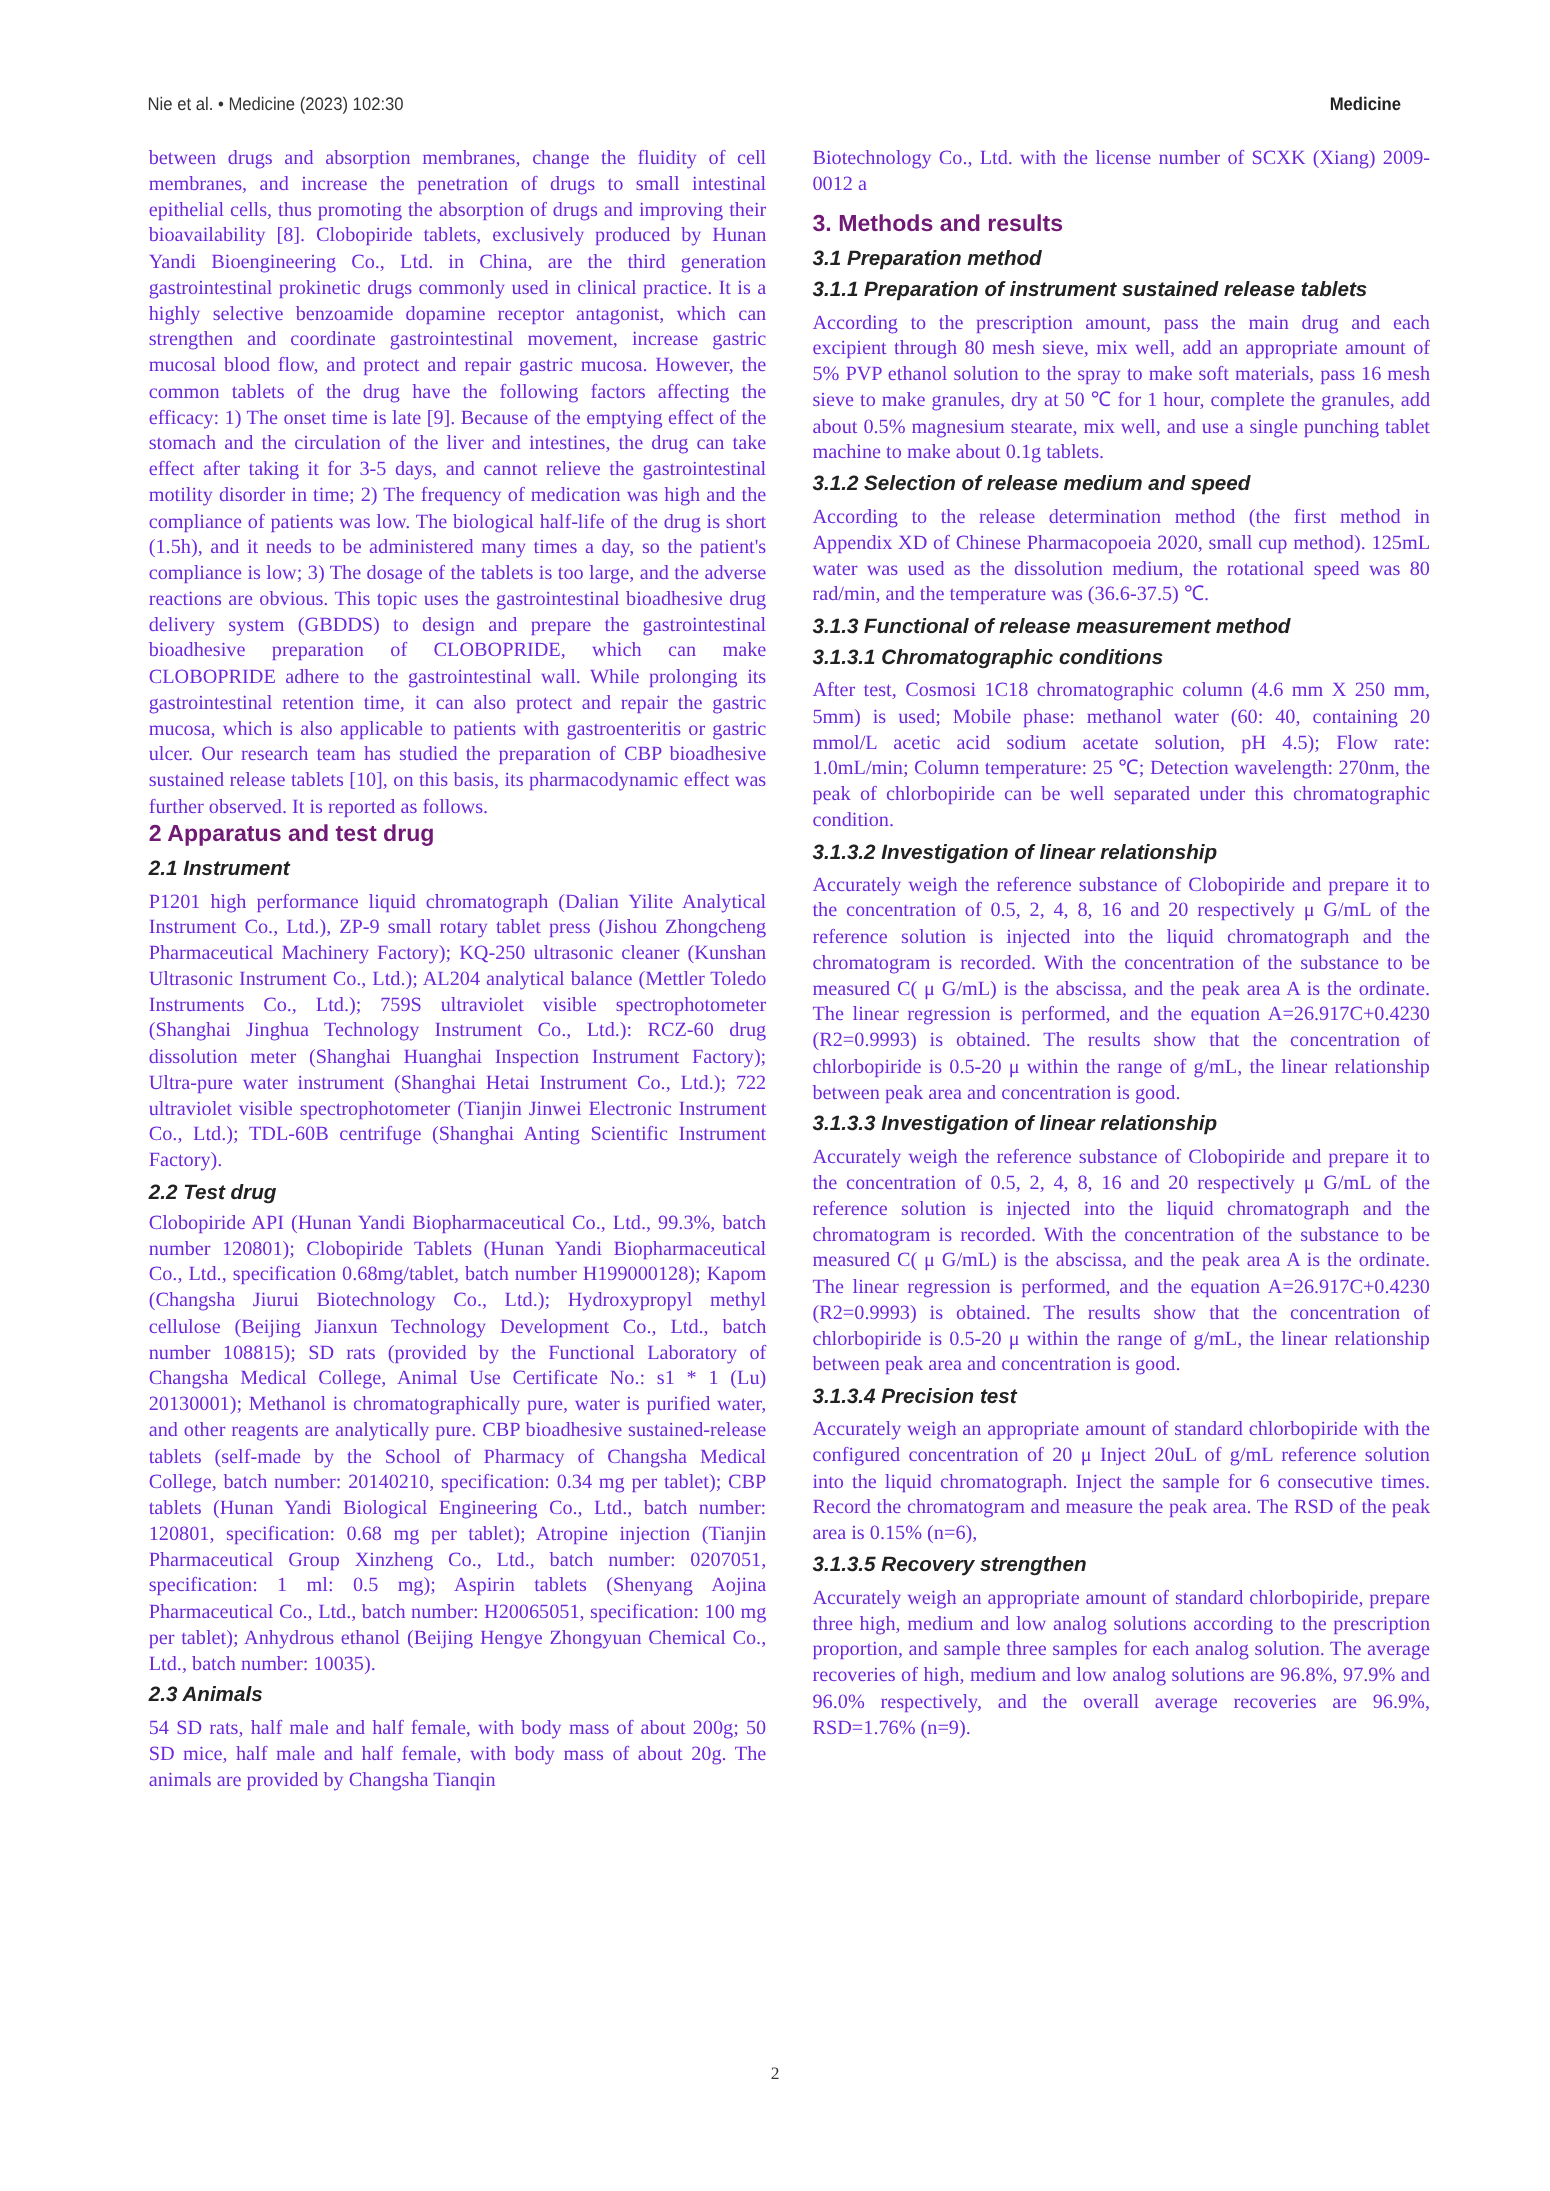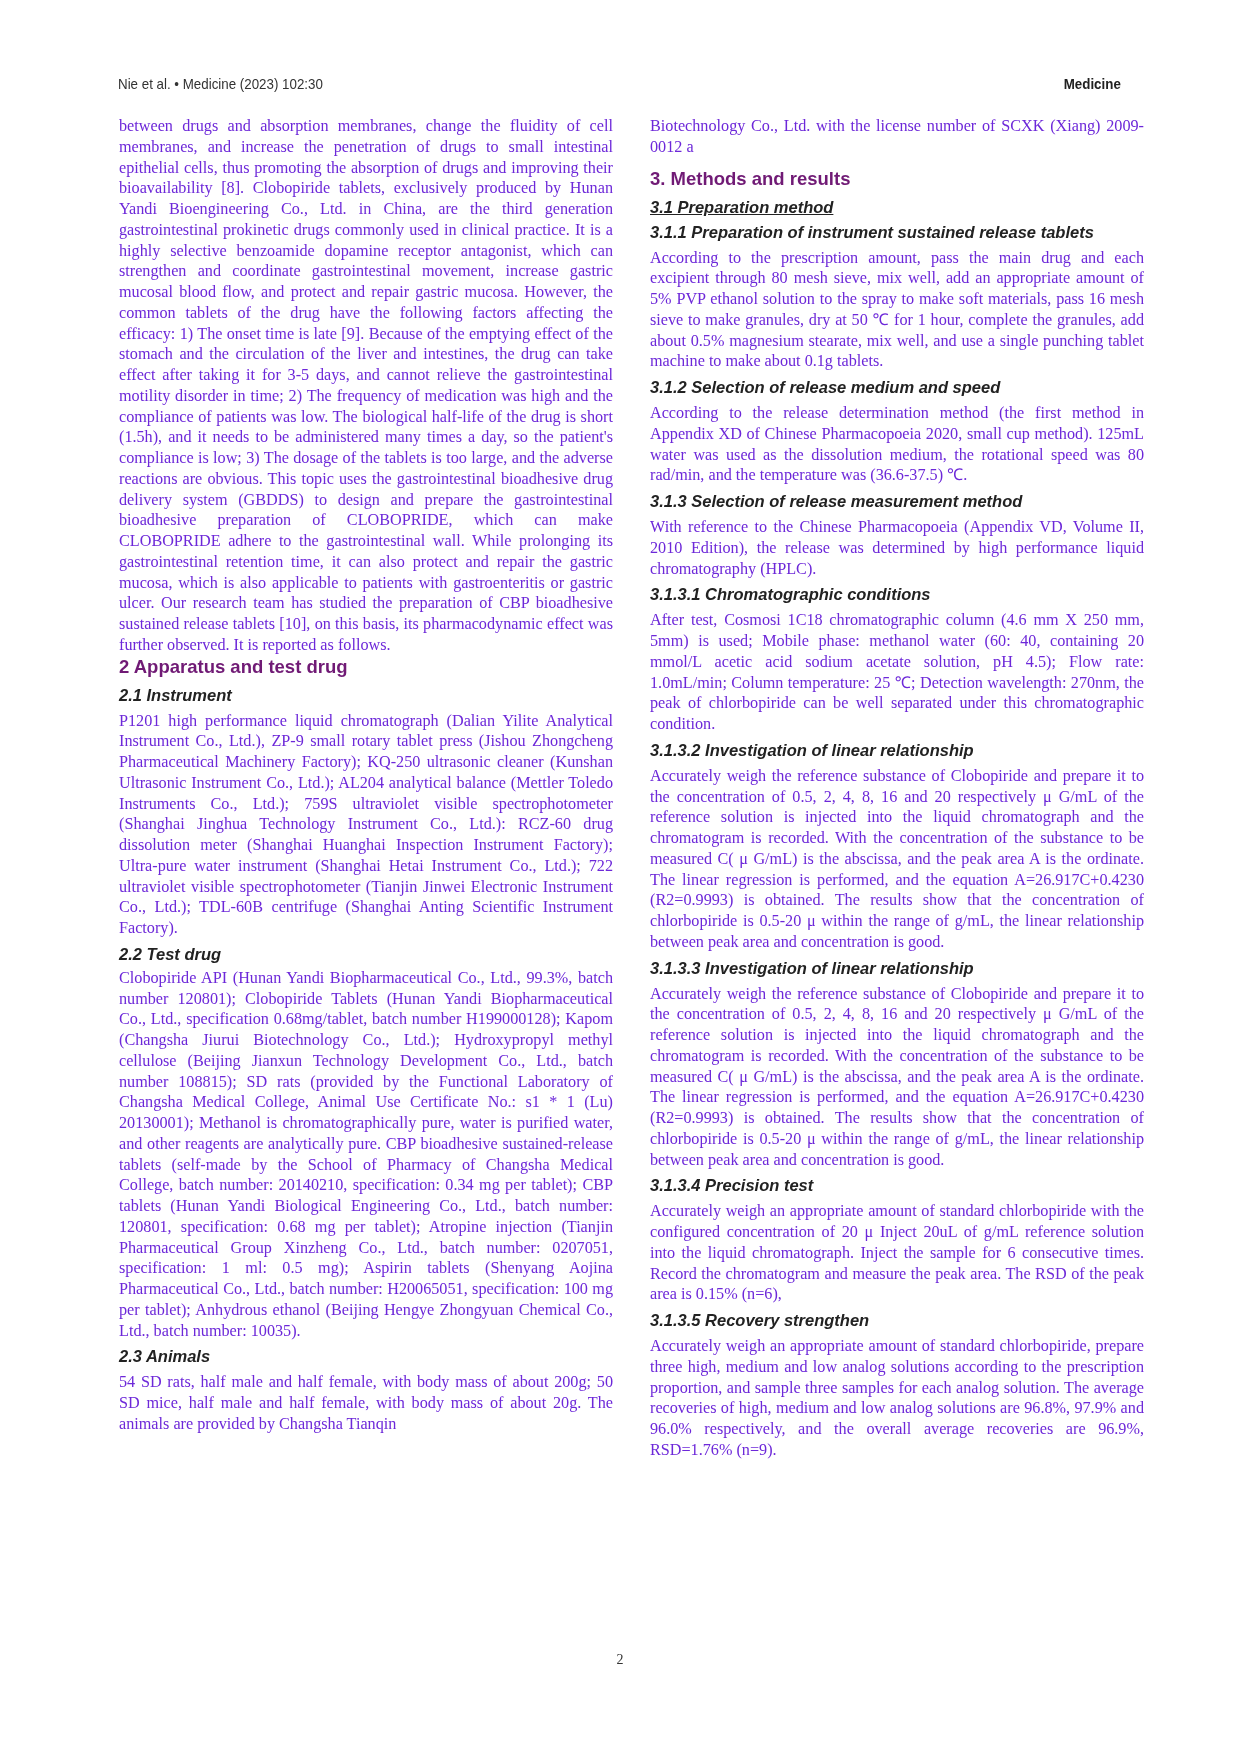--- a/index.html
+++ b/index.html
@@ -30,27 +30,26 @@
   <p class="p">P1201 high performance liquid chromatograph (Dalian Yilite Analytical Instrument Co., Ltd.), ZP-9 small rotary tablet press (Jishou Zhongcheng Pharmaceutical Machinery Factory); KQ-250 ultrasonic cleaner (Kunshan Ultrasonic Instrument Co., Ltd.); AL204 analytical balance (Mettler Toledo Instruments Co., Ltd.); 759S ultraviolet visible spectrophotometer (Shanghai Jinghua Technology Instrument Co., Ltd.): RCZ-60 drug dissolution meter (Shanghai Huanghai Inspection Instrument Factory); Ultra-pure water instrument (Shanghai Hetai Instrument Co., Ltd.); 722 ultraviolet visible spectrophotometer (Tianjin Jinwei Electronic Instrument Co., Ltd.); TDL-60B centrifuge (Shanghai Anting Scientific Instrument Factory).</p>
   <h3 class="h3" style="margin-top:6px;margin-bottom:4px;">2.2 Test drug</h3>
   <p class="p">Clobopiride API (Hunan Yandi Biopharmaceutical Co., Ltd., 99.3%, batch number 120801); Clobopiride Tablets (Hunan Yandi Biopharmaceutical Co., Ltd., specification 0.68mg/tablet, batch number H199000128); Kapom (Changsha Jiurui Biotechnology Co., Ltd.); Hydroxypropyl methyl cellulose (Beijing Jianxun Technology Development Co., Ltd., batch number 108815); SD rats (provided by the Functional Laboratory of Changsha Medical College, Animal Use Certificate No.: s1 * 1 (Lu) 20130001); Methanol is chromatographically pure, water is purified water, and other reagents are analytically pure. CBP bioadhesive sustained-release tablets (self-made by the School of Pharmacy of Changsha Medical College, batch number: 20140210, specification: 0.34 mg per tablet); CBP tablets (Hunan Yandi Biological Engineering Co., Ltd., batch number: 120801, specification: 0.68 mg per tablet); Atropine injection (Tianjin Pharmaceutical Group Xinzheng Co., Ltd., batch number: 0207051, specification: 1 ml: 0.5 mg); Aspirin tablets (Shenyang Aojina Pharmaceutical Co., Ltd., batch number: H20065051, specification: 100 mg per tablet); Anhydrous ethanol (Beijing Hengye Zhongyuan Chemical Co., Ltd., batch number: 10035).</p>
   <h3 class="h3" style="margin-top:6px;margin-bottom:6px;">2.3 Animals</h3>
   <p class="p">54 SD rats, half male and half female, with body mass of about 200g; 50 SD mice, half male and half female, with body mass of about 20g. The animals are provided by Changsha Tianqin</p>
 </div>
 
 <div class="col right">
   <p class="p">Biotechnology Co., Ltd. with the license number of SCXK (Xiang) 2009-0012 a</p>
   <h2 class="h2" style="margin-top:10px;margin-bottom:8px;">3. Methods and results</h2>
-  <h3 class="h3" style="margin-bottom:6px;text-decoration:underline;">3.1 Preparation method</h3>
+  <h3 class="h3" style="margin-bottom:6px;">3.1 Preparation method</h3>
   <h3 class="h3" style="margin-bottom:6px;">3.1.1 Preparation of instrument sustained release tablets</h3>
   <p class="p">According to the prescription amount, pass the main drug and each excipient through 80 mesh sieve, mix well, add an appropriate amount of 5% PVP ethanol solution to the spray to make soft materials, pass 16 mesh sieve to make granules, dry at 50 ℃ for 1 hour, complete the granules, add about 0.5% magnesium stearate, mix well, and use a single punching tablet machine to make about 0.1g tablets.</p>
   <h3 class="h3" style="margin-top:6px;margin-bottom:6px;">3.1.2 Selection of release medium and speed</h3>
   <p class="p">According to the release determination method (the first method in Appendix XD of Chinese Pharmacopoeia 2020, small cup method). 125mL water was used as the dissolution medium, the rotational speed was 80 rad/min, and the temperature was (36.6-37.5) ℃.</p>
-  <h3 class="h3" style="margin-top:6px;margin-bottom:6px;">3.1.3 Selection of release measurement method</h3>
-  <p class="p">With reference to the Chinese Pharmacopoeia (Appendix VD, Volume II, 2010 Edition), the release was determined by high performance liquid chromatography (HPLC).</p>
+  <h3 class="h3" style="margin-top:6px;margin-bottom:6px;">3.1.3 Functional of release measurement method</h3>
   <h3 class="h3" style="margin-top:6px;margin-bottom:6px;">3.1.3.1 Chromatographic conditions</h3>
   <p class="p">After test, Cosmosi 1C18 chromatographic column (4.6 mm X 250 mm, 5mm) is used; Mobile phase: methanol water (60: 40, containing 20 mmol/L acetic acid sodium acetate solution, pH 4.5); Flow rate: 1.0mL/min; Column temperature: 25 ℃; Detection wavelength: 270nm, the peak of chlorbopiride can be well separated under this chromatographic condition.</p>
   <h3 class="h3" style="margin-top:6px;margin-bottom:6px;">3.1.3.2 Investigation of linear relationship</h3>
   <p class="p">Accurately weigh the reference substance of Clobopiride and prepare it to the concentration of 0.5, 2, 4, 8, 16 and 20 respectively μ G/mL of the reference solution is injected into the liquid chromatograph and the chromatogram is recorded. With the concentration of the substance to be measured C( μ G/mL) is the abscissa, and the peak area A is the ordinate. The linear regression is performed, and the equation A=26.917C+0.4230 (R2=0.9993) is obtained. The results show that the concentration of chlorbopiride is 0.5-20 μ within the range of g/mL, the linear relationship between peak area and concentration is good.</p>
   <h3 class="h3" style="margin-top:6px;margin-bottom:6px;">3.1.3.3 Investigation of linear relationship</h3>
   <p class="p">Accurately weigh the reference substance of Clobopiride and prepare it to the concentration of 0.5, 2, 4, 8, 16 and 20 respectively μ G/mL of the reference solution is injected into the liquid chromatograph and the chromatogram is recorded. With the concentration of the substance to be measured C( μ G/mL) is the abscissa, and the peak area A is the ordinate. The linear regression is performed, and the equation A=26.917C+0.4230 (R2=0.9993) is obtained. The results show that the concentration of chlorbopiride is 0.5-20 μ within the range of g/mL, the linear relationship between peak area and concentration is good.</p>
   <h3 class="h3" style="margin-top:6px;margin-bottom:6px;">3.1.3.4 Precision test</h3>
   <p class="p">Accurately weigh an appropriate amount of standard chlorbopiride with the configured concentration of 20 μ Inject 20uL of g/mL reference solution into the liquid chromatograph. Inject the sample for 6 consecutive times. Record the chromatogram and measure the peak area. The RSD of the peak area is 0.15% (n=6),</p>
   <h3 class="h3" style="margin-top:6px;margin-bottom:6px;">3.1.3.5 Recovery strengthen</h3>
   <p class="p">Accurately weigh an appropriate amount of standard chlorbopiride, prepare three high, medium and low analog solutions according to the prescription proportion, and sample three samples for each analog solution. The average recoveries of high, medium and low analog solutions are 96.8%, 97.9% and 96.0% respectively, and the overall average recoveries are 96.9%, RSD=1.76% (n=9).</p>

